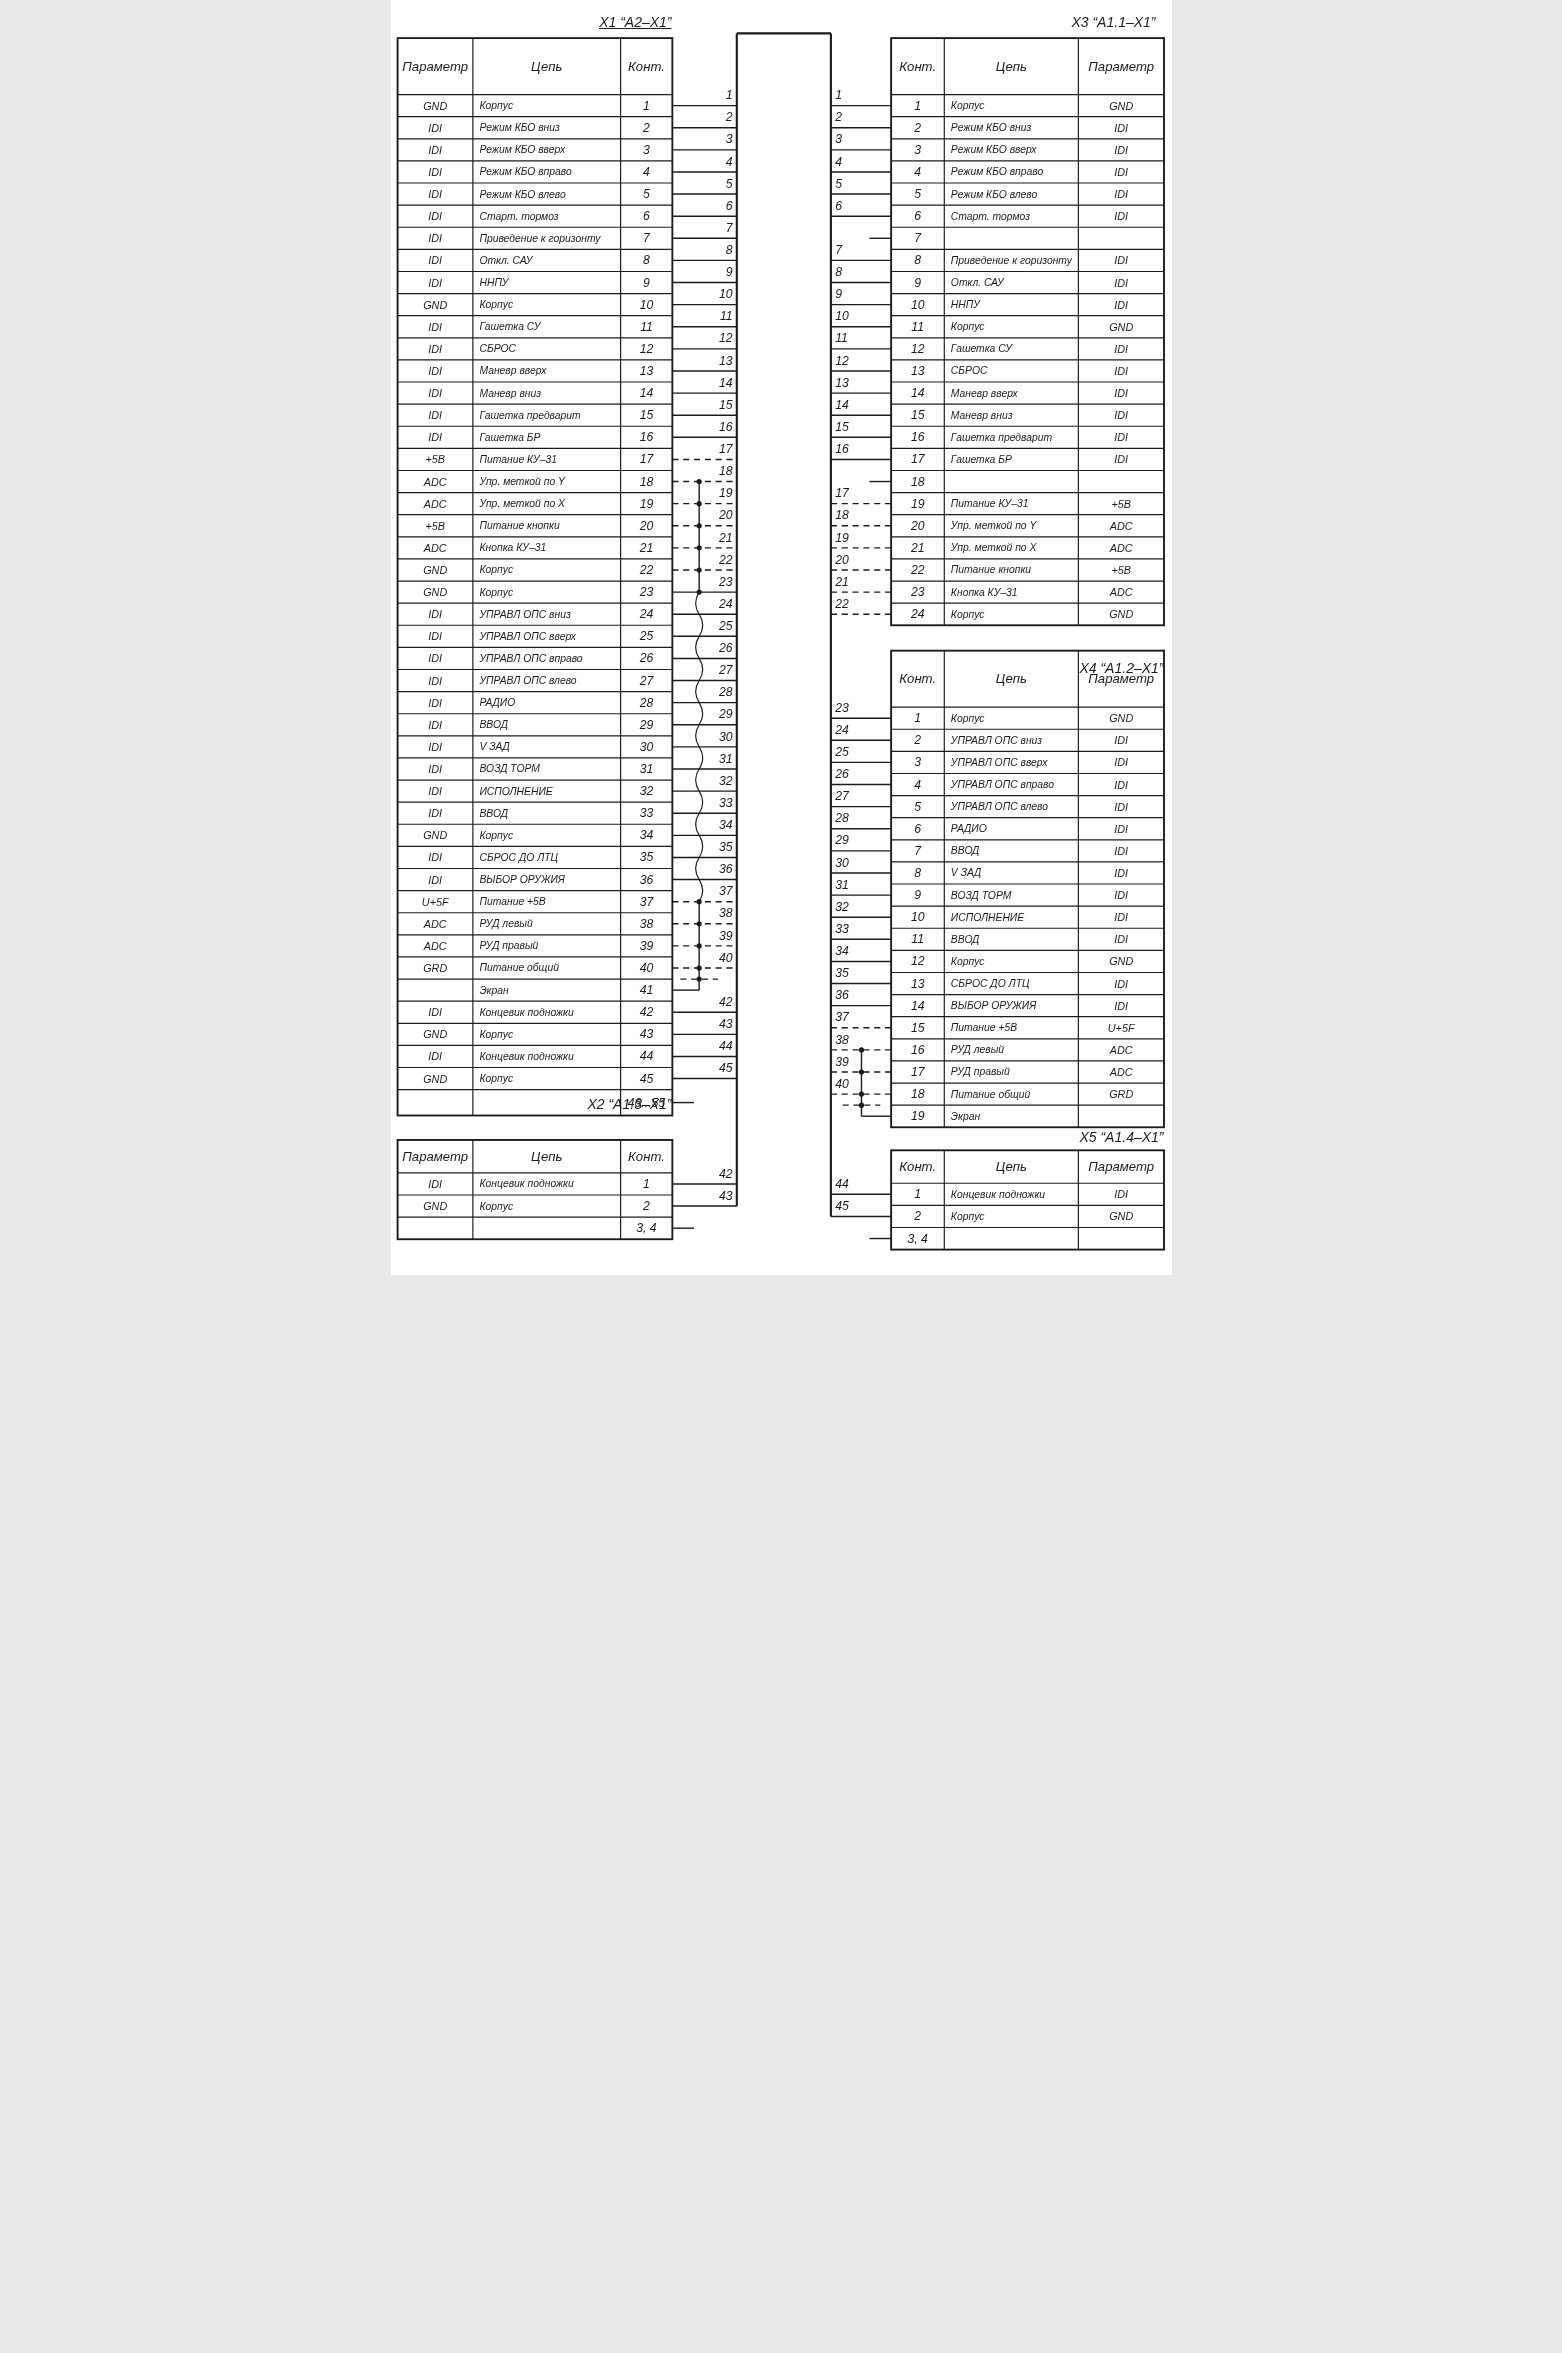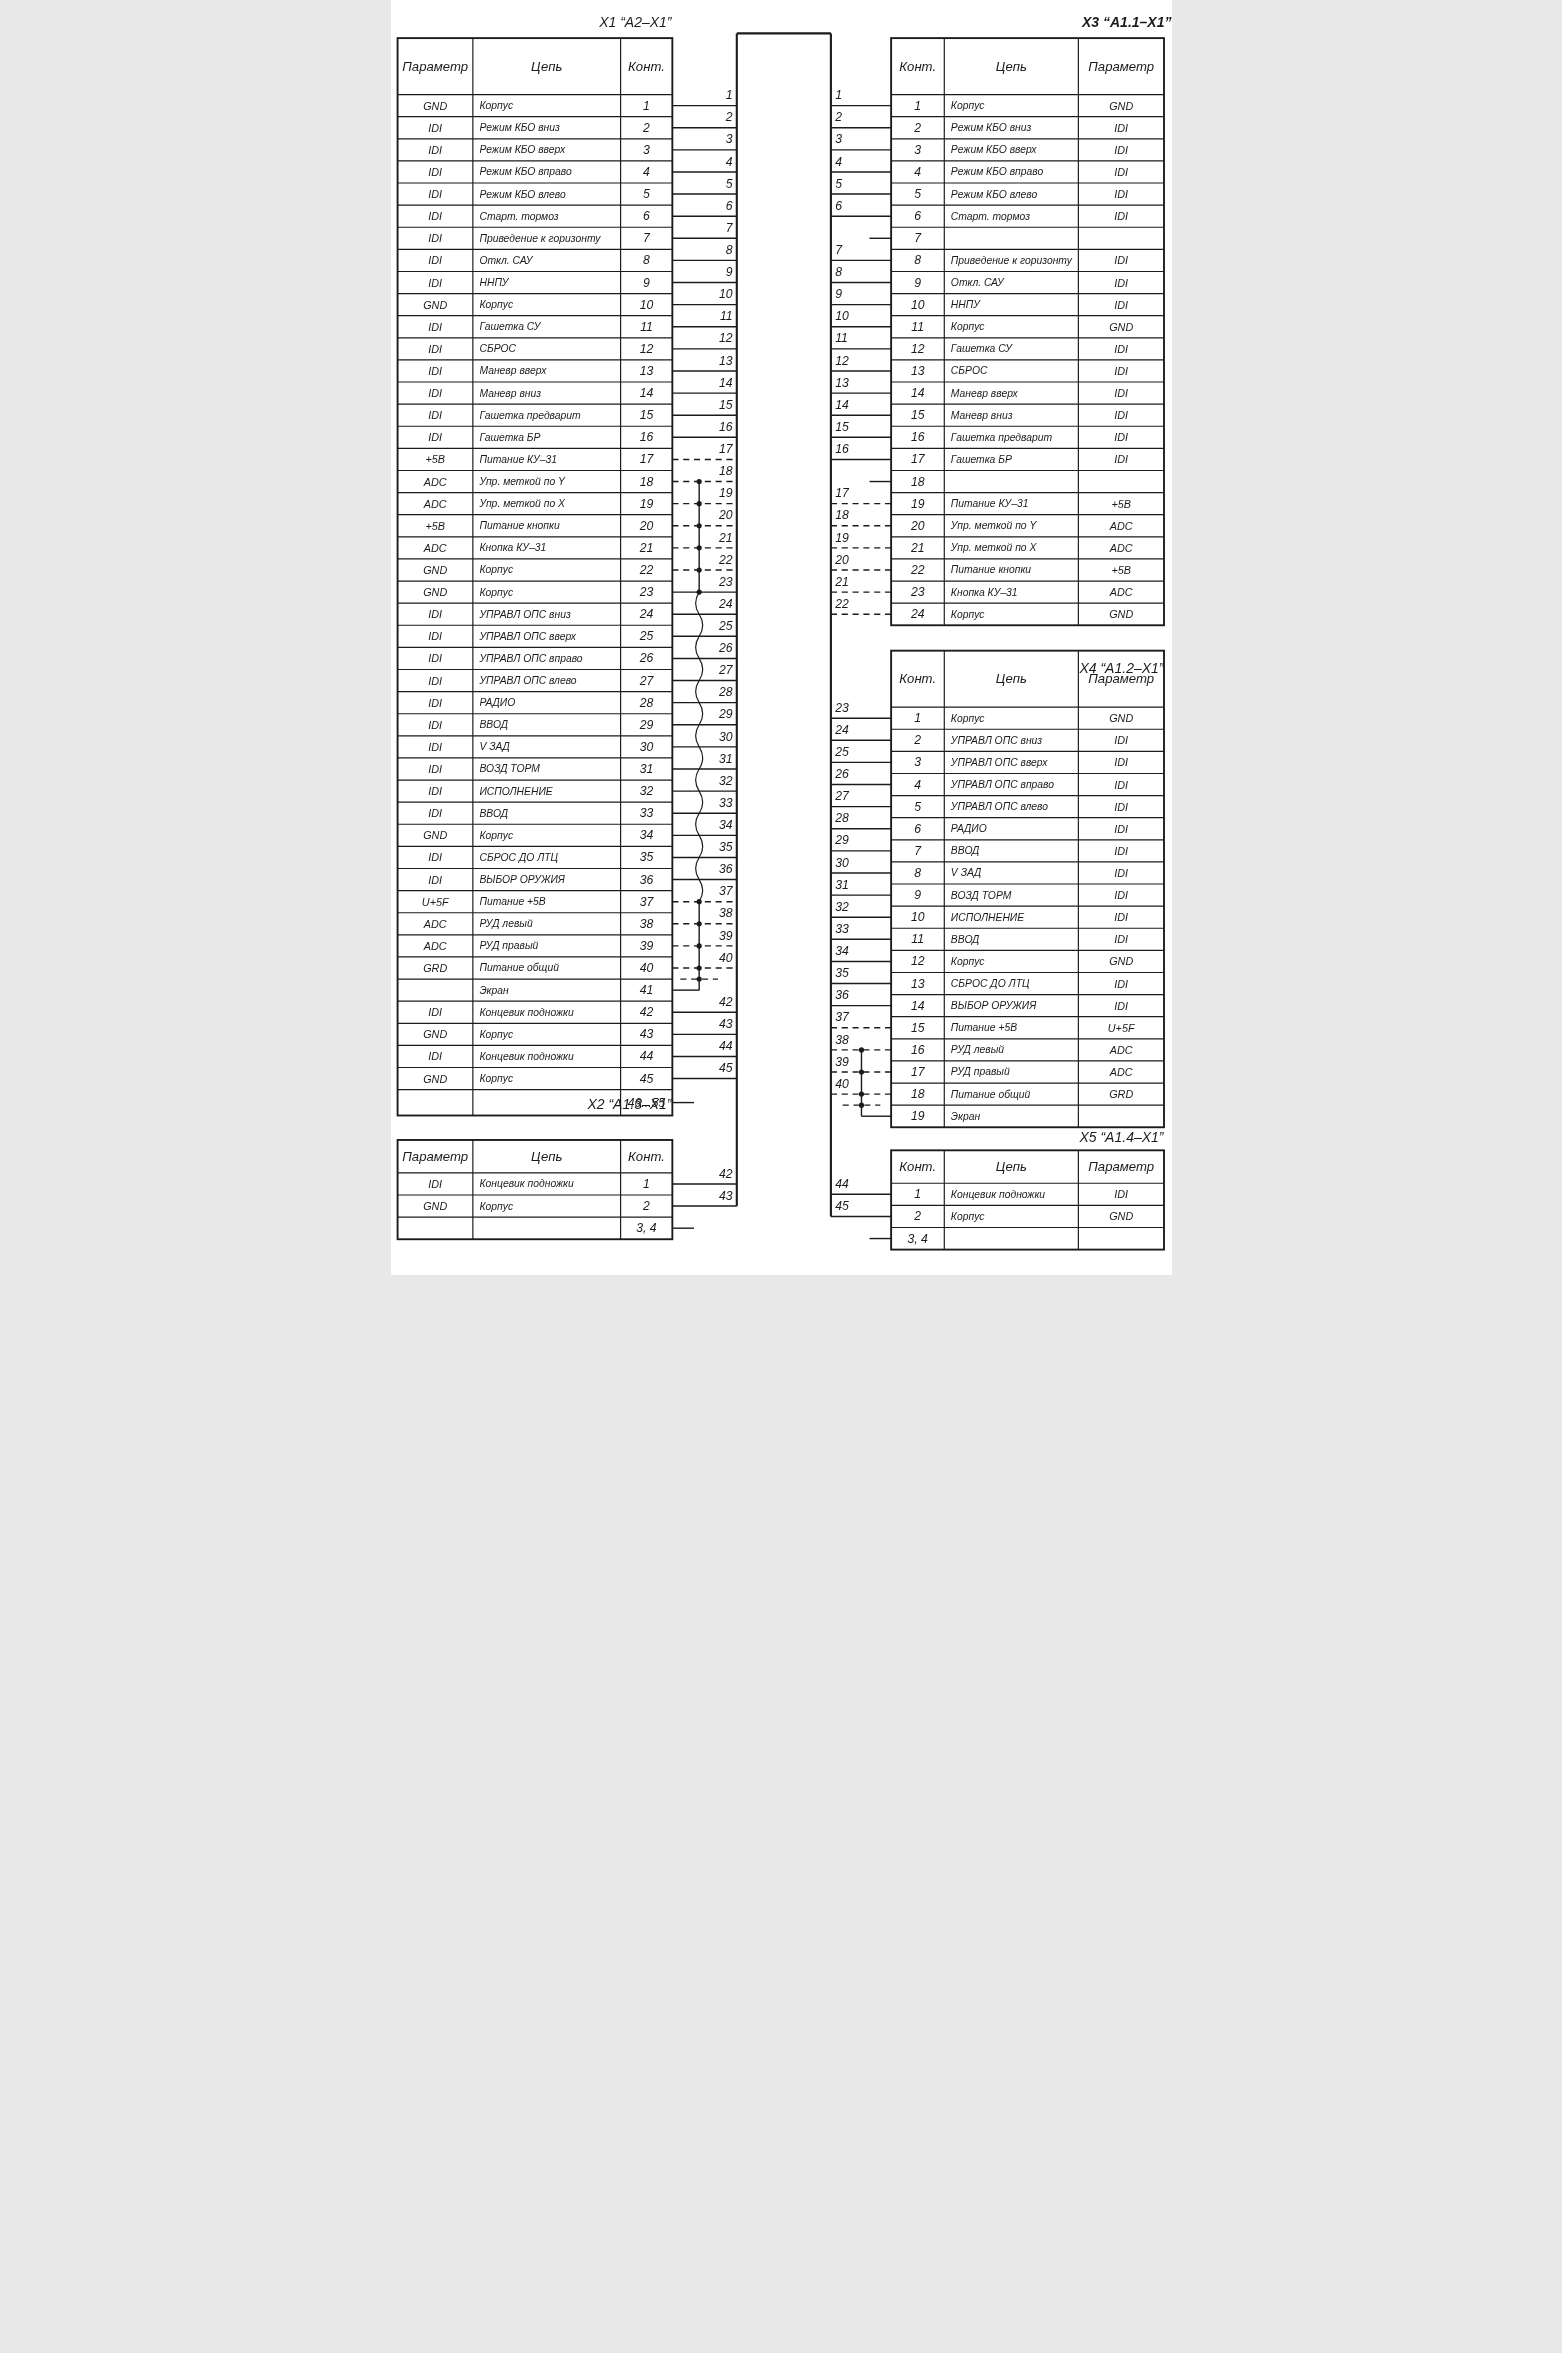--- a/index.html
+++ b/index.html
@@ -4,23 +4,23 @@
 <style>
   html,body{margin:0;padding:0;background:#e8e8e8;}
   .sheet{position:relative;width:781px;height:1275px;background:#ffffff;margin:0 auto;overflow:hidden;}
   .sheet svg{position:absolute;left:0;top:0;}
   svg text{font-family:"Liberation Sans",sans-serif;font-style:italic;fill:#1b1b1b;}
   svg text.h{font-size:28px;}
   svg text.c{font-size:22px;}
   svg text.p{font-size:23px;}
   svg text.n{font-size:26px;}
   .conn-title{position:absolute;font:italic 14px "Liberation Sans",sans-serif;color:#1b1b1b;white-space:nowrap;}
-  .t-x1{top:14px;right:500px;}
+  .t-x1{top:14px;right:500px;text-decoration:underline;}
   .t-x2{top:1096px;right:500px;}
-  .t-x3{top:14px;right:0;font-weight:bold;}
+  .t-x3{top:14px;right:16px;}
   .t-x4{top:628px;right:8px;margin-top:32px;}
   .t-x5{top:1129px;right:8px;margin-left:41px;}
 </style>
 </head>
 <body>
 
 <div class="sheet">
   <svg id="diagram" width="781" height="1275" viewBox="0 0 1660 2708">
       <g>
         <rect x="14" y="80" width="584" height="2290" fill="#fff" stroke="#1b1b1b" stroke-width="4"></rect>

